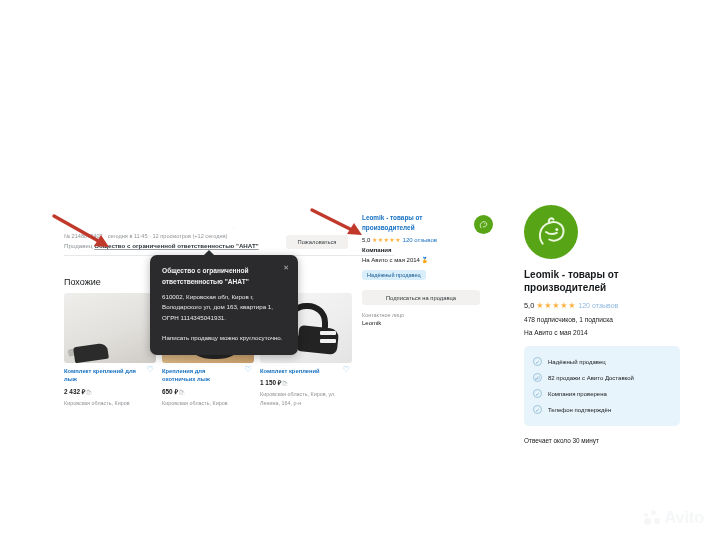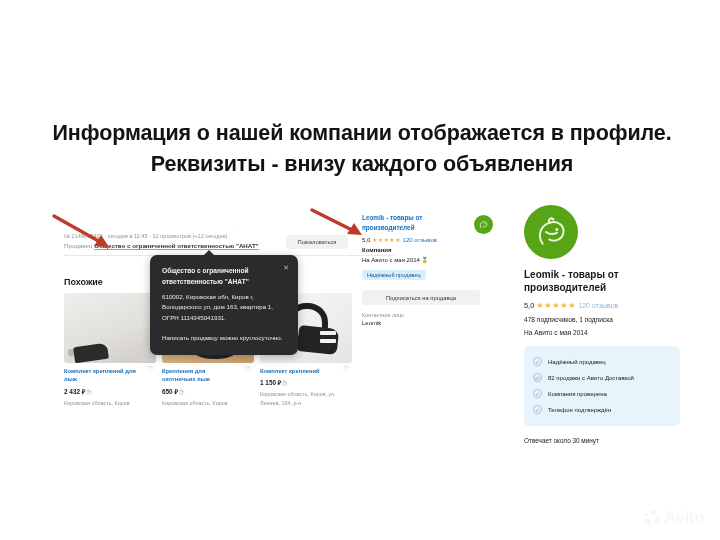--- a/index.html
+++ b/index.html
@@ -67,21 +67,21 @@
     position: absolute; left: 228px; top: 30px;
     width: 62px; height: 14px;
     background: #f2f1ef; border-radius: 3px;
     font-size: 5.8px; color: #3a3f44;
     display: flex; align-items: center; justify-content: center;
     white-space: nowrap;
   }
 
   .similar-title {
     position: absolute; left: 6px; top: 72px;
-    font-size: 9px; font-weight: 700; color: #16191c;
+    font-size: 9px; font-weight: 400; color: #16191c;
   }
 
   
   .tile { position: absolute; top: 88px; width: 92px; }
   .tile.t1 { left: 6px; }
   .tile.t2 { left: 104px; }
   .tile.t3 { left: 202px; }
   .tile .photo {
     width: 92px; height: 70px; border-radius: 3px;
     background: #eceae6; overflow: hidden; position: relative;
@@ -244,21 +244,20 @@
   .wm-logo i.d { width: 6px; height: 6px; left: 10px; top: 8px; }
   .wm-text {
     font-size: 17px; font-weight: 700; color: #eceff1; letter-spacing: -0.4px;
   }
 </style>
 </head>
 <body>
 
 <div id="root">
 
-  <div class="headline">Информация о нашей компании отображается в профиле. Реквизиты - внизу каждого объявления</div>
 
   <div class="shot">
 
     <div class="tiny-dot">·</div>
     <div class="meta-line">№ 2148873402 · сегодня в 11:45 · 12 просмотров (+12 сегодня)</div>
     <div class="seller-line">
       <span class="lbl">Продавец</span>
       <span class="lnk">Общество с ограниченной ответственностью "АНАТ"</span>
     </div>
     <div class="hr-rule"></div>

